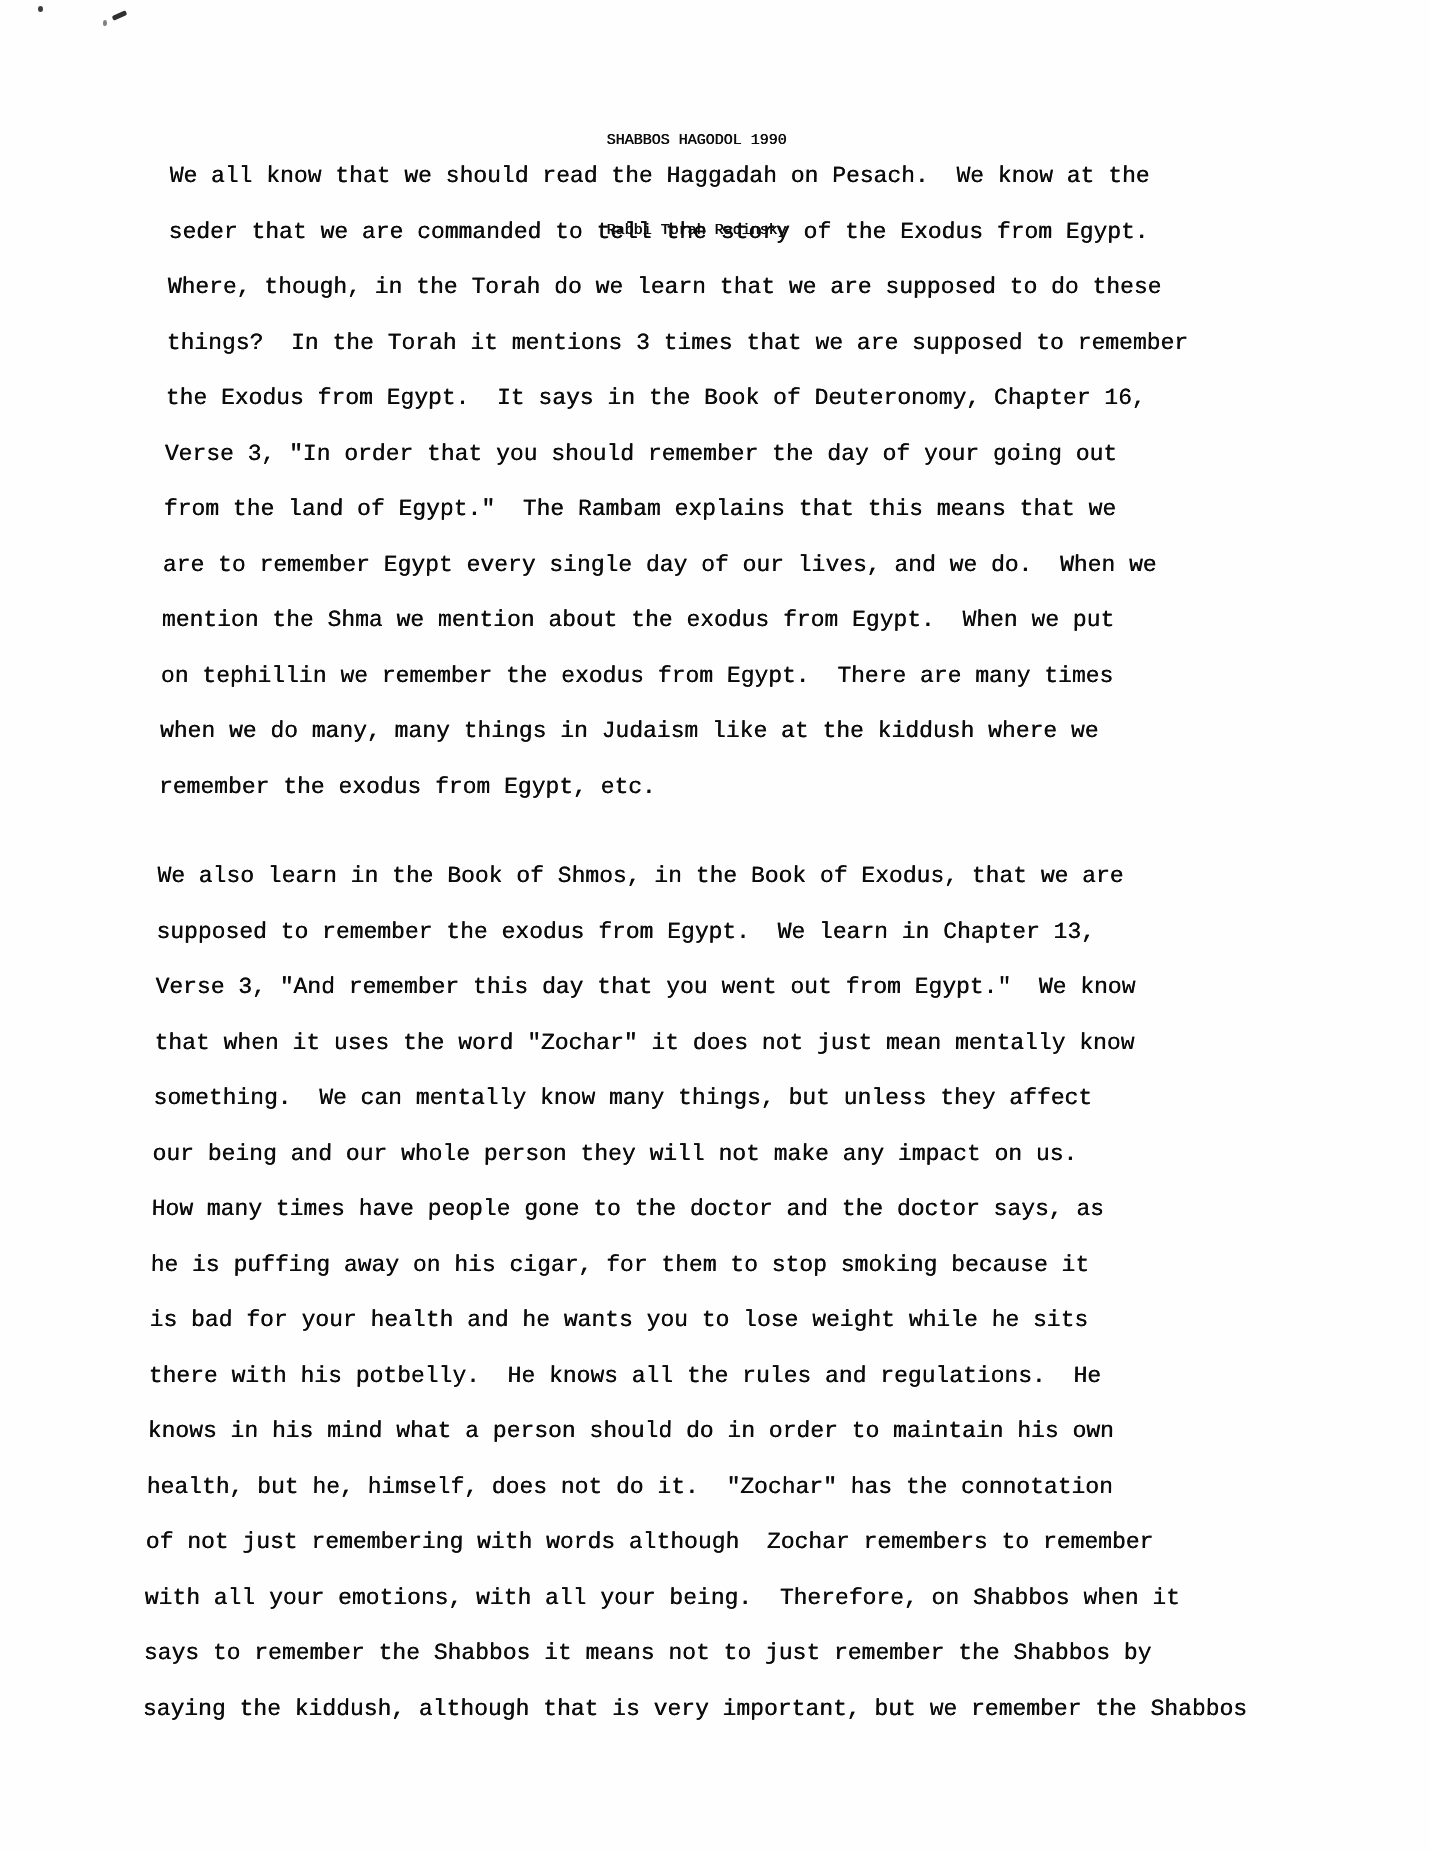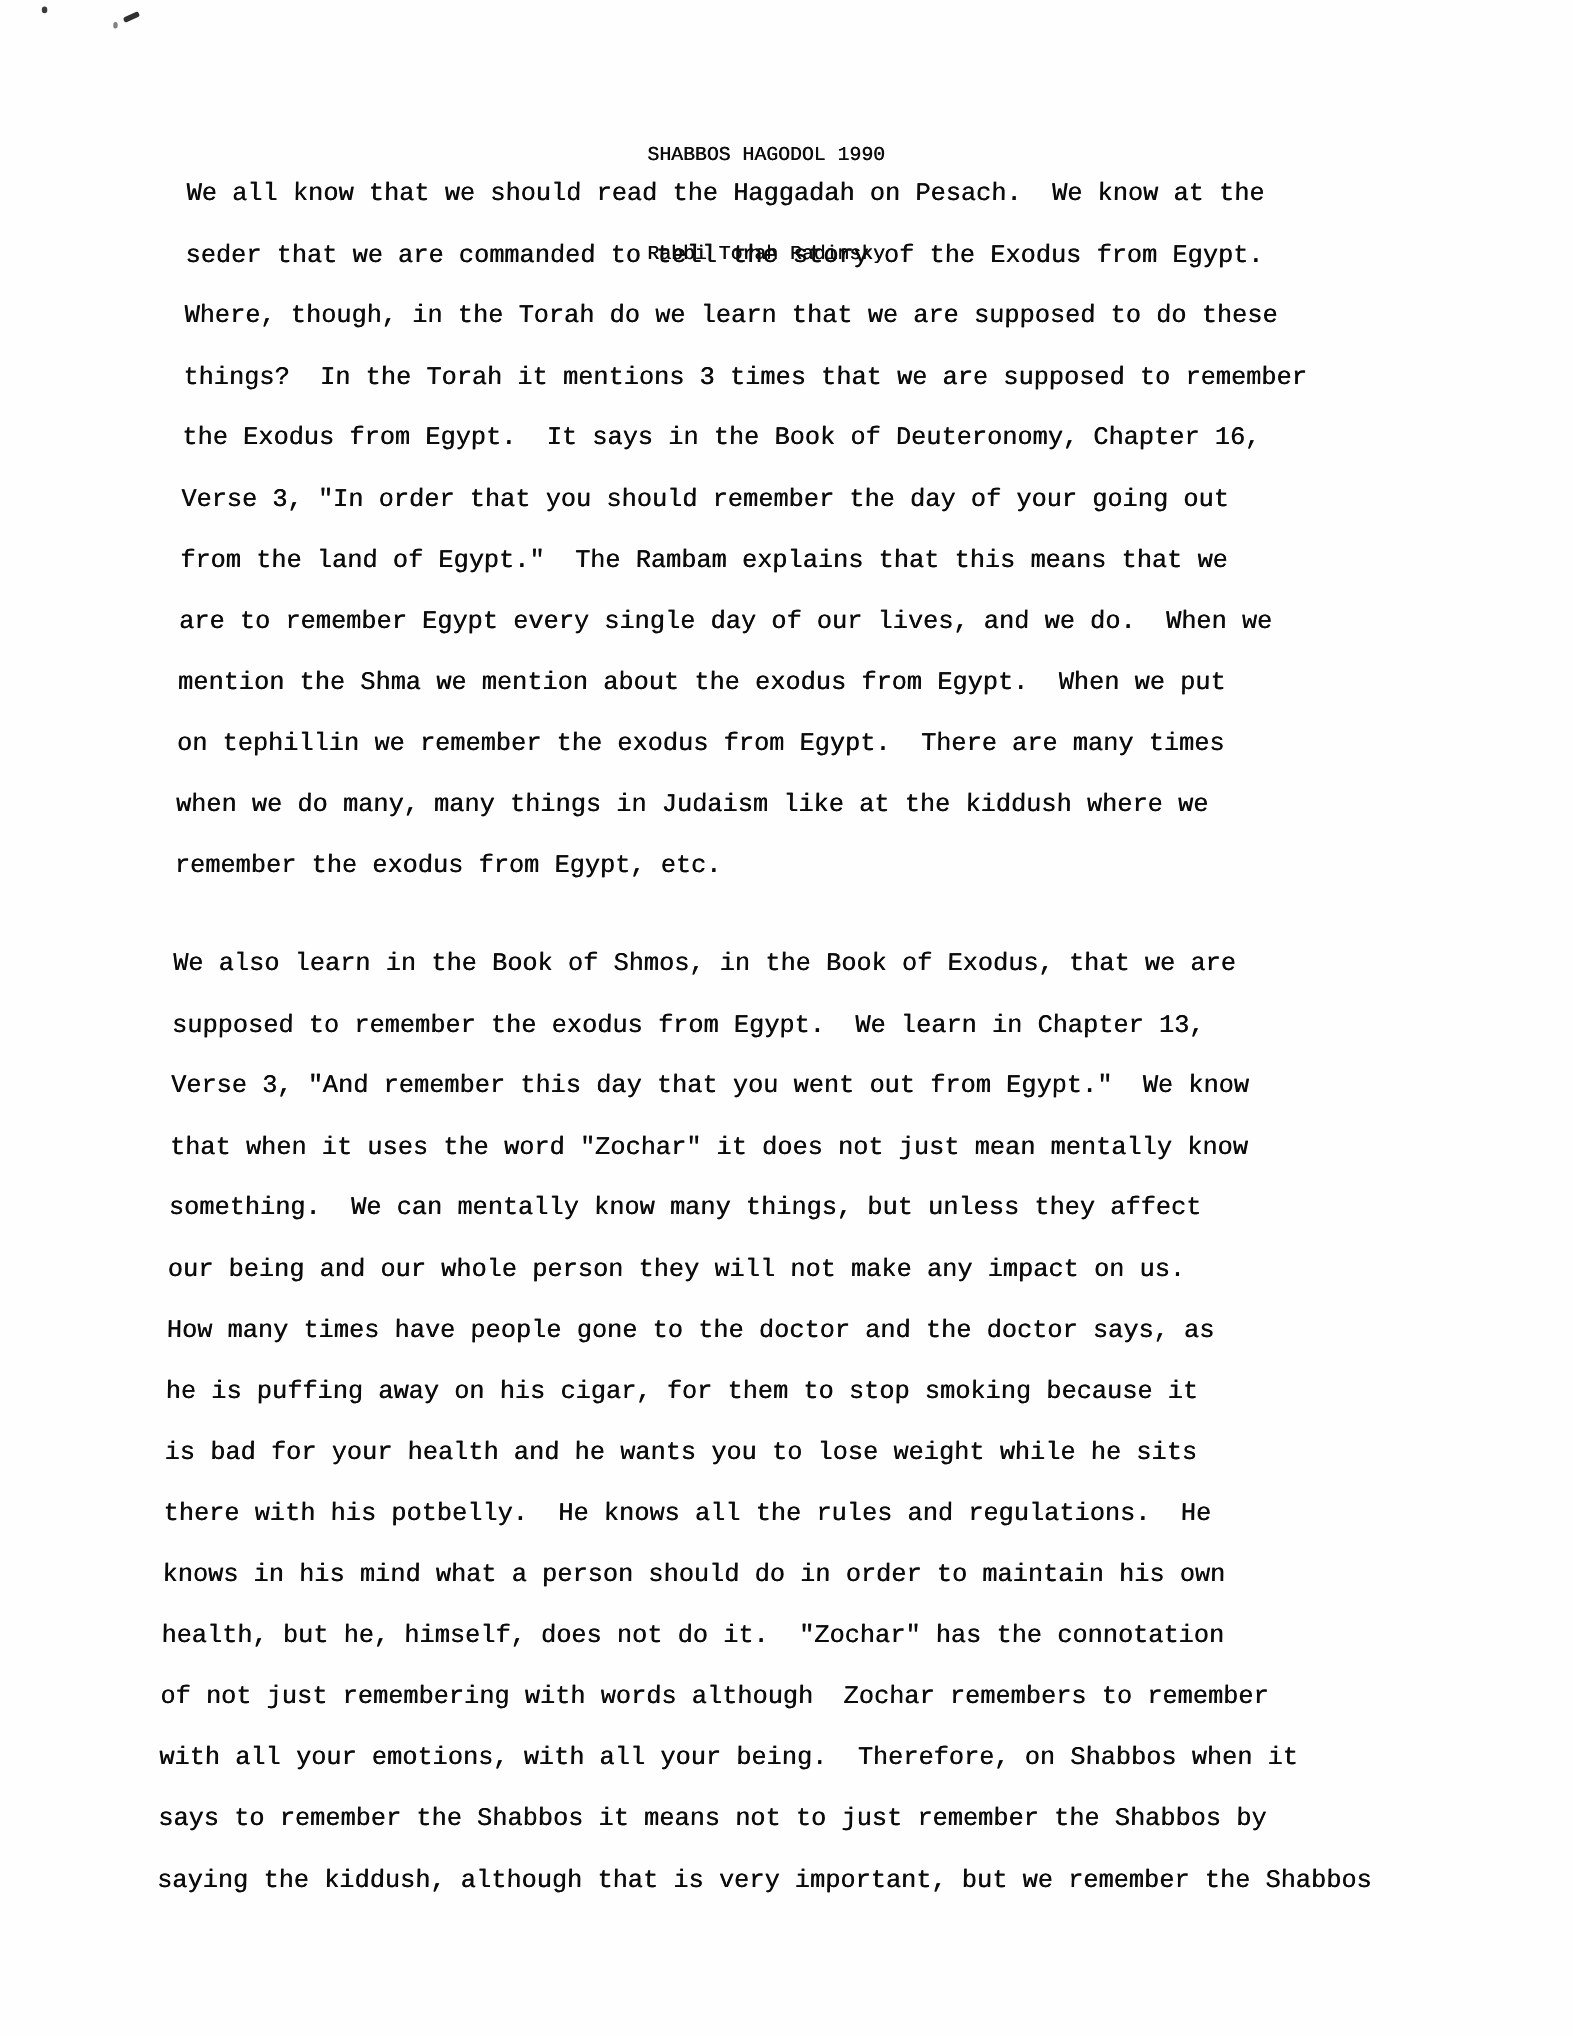--- a/index.html
+++ b/index.html
@@ -16,21 +16,21 @@
     font-family: "Liberation Mono", "DejaVu Sans Mono", monospace;
     color: #0c0c0c;
     text-shadow: 0.4px 0 0 currentColor; 
   }
   .titleblock {
     position: absolute;
     top: 66px;
     left: 0;
     width: 1393px;
     text-align: center;
-    font-size: 18px;
+    font-size: 15px;
     line-height: 30px;
     white-space: pre;
   }
   .bodytext {
     position: absolute;
     top: 149px;
     left: 170px;
     font-size: 23px;
     transform: skewX(-1deg); 
     transform-origin: 0 0;

